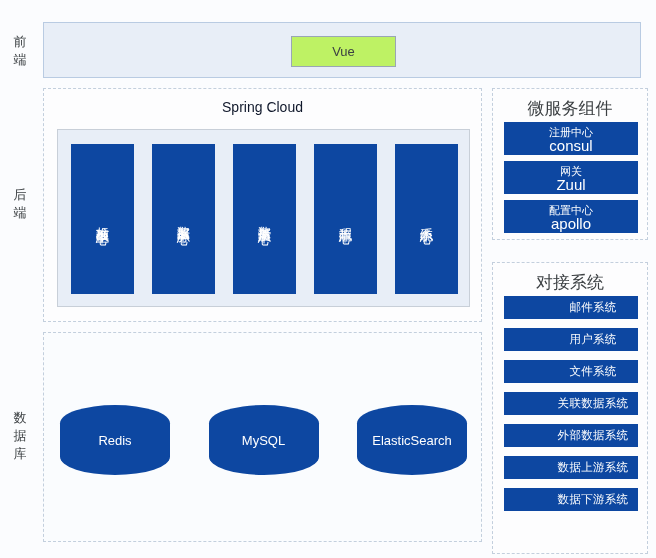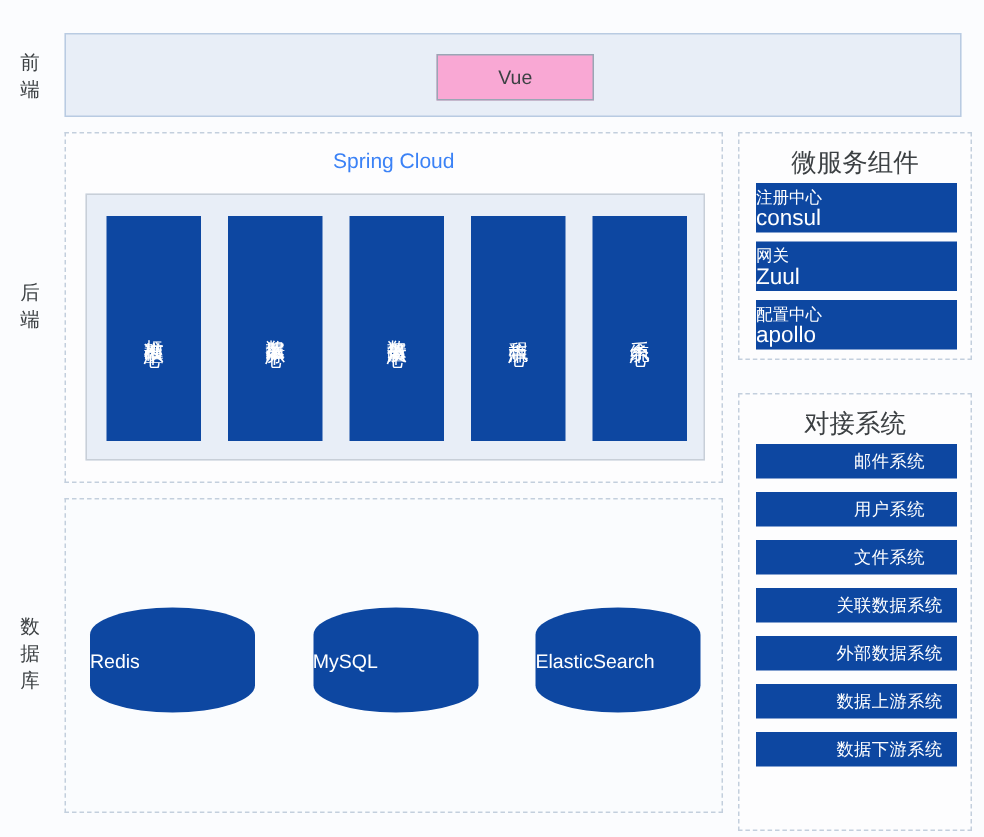--- a/index.html
+++ b/index.html
@@ -46,21 +46,21 @@
     background: #e8eef7;
     border: 1px solid #b9cbe2;
     box-sizing: border-box;
   }
   .vue-box {
     position: absolute;
     left: 247px;
     top: 13px;
     width: 105px;
     height: 31px;
-    background: #f9a8d4;
+    background: #bef264;
     border: 1px solid #9aa6b5;
     box-sizing: border-box;
     display: flex;
     align-items: center;
     justify-content: center;
     font-size: 13px;
     color: #3c4043;
   }
 
   
@@ -74,21 +74,21 @@
     box-sizing: border-box;
     background: #fdfdfe;
   }
   .springcloud-title {
     position: absolute;
     left: 0;
     top: 10px;
     width: 100%;
     text-align: center;
     font-size: 14px;
-    color: #3b82f6;
+    color: #0f172a;
   }
   .springcloud-inner {
     position: absolute;
     left: 13px;
     top: 40px;
     width: 413px;
     height: 178px;
     background: #e8eef7;
     border: 1px solid #c8cfd8;
     box-sizing: border-box;
@@ -157,20 +157,21 @@
     display: flex;
     flex-direction: column;
   }
   .micro-item {
     height: 33px;
     margin-bottom: 6px;
     background: #0d47a1;
     color: #ffffff;
     display: flex;
     flex-direction: column;
+    align-items: center;
     justify-content: center;
     font-size: 11px;
     line-height: 14px;
   }
   .micro-item .sub {
     font-size: 15px;
   }
   .dock-item {
     height: 23px;
     margin-bottom: 9px;
@@ -204,21 +205,21 @@
     display: flex;
     justify-content: space-between;
   }
   .cylinder {
     width: 110px;
     height: 70px;
     background: #0d47a1;
     border-radius: 50% / 26%;
     display: flex;
     align-items: center;
-    justify-content: flex-start;
+    justify-content: center;
     color: #ffffff;
     font-size: 13px;
   }
 </style>
 </head>
 <body>
 
 <div class="diagram">
 
   <div class="tier-label" style="left:0px; top:33px;">

